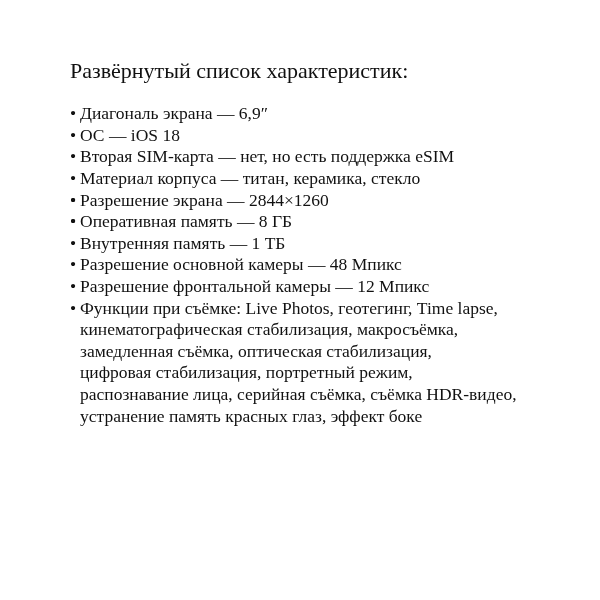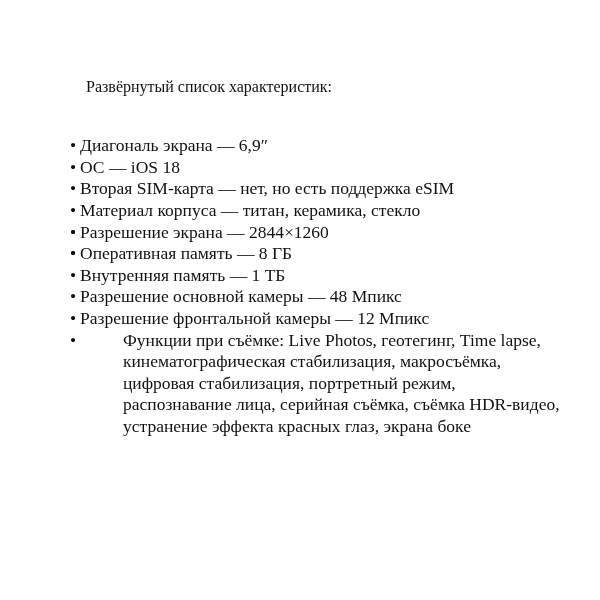--- a/index.html
+++ b/index.html
@@ -16,45 +16,44 @@
       color: #111111;
       font-size: 17.5px;
     }
     .doc {
       position: absolute;
       left: 70px;
       top: 60px;
       width: 520px;
     }
     .title {
-      margin: 16px;
+      margin: 0;
       line-height: 21.6px;
       font-weight: normal;
-      font-size: 16px;
+      font-size: 22px;
       height: 21.6px;
     }
     .spacer { height: 21.6px; }
     ul.specs {
       list-style: none;
       margin: 0;
       padding: 0;
     }
     ul.specs li {
       position: relative;
       padding-left: 10px;
       line-height: 21.6px;
     }
     ul.specs li .bullet {
       position: absolute;
       left: 0;
       top: 0;
     }
     ul.specs li.multi .line {
       display: block;
-      margin-left: 43px;
     }
   </style>
 </head>
 <body>
 
 <div class="doc">
   <p class="title">Развёрнутый список характеристик:</p>
   <div class="spacer"></div>
   <ul class="specs">
     <li><span class="bullet">•</span><span>Диагональ экрана — 6,9″</span></li>
@@ -65,18 +64,19 @@
     <li><span class="bullet">•</span><span>Разрешение экрана — 2844×1260</span></li>
     <li><span class="bullet">•</span></li>
     <li><span class="bullet">•</span><span>Оперативная память — 8 ГБ</span></li>
     <li><span class="bullet">•</span><span>Внутренняя память — 1 ТБ</span></li>
     <li><span class="bullet">•</span><span>Разрешение основной камеры — 48 Мпикс</span></li>
     <li><span class="bullet">•</span><span>Разрешение фронтальной камеры — 12 Мпикс</span></li>
     <li class="multi">
       <span class="bullet">•</span>
       <span class="line">Функции при съёмке: Live Photos, геотегинг, Time lapse,</span>
       <span class="line">кинематографическая стабилизация, макросъёмка,</span>
+      <span class="line">замедленная съёмка, оптическая стабилизация,</span>
       <span class="line">цифровая стабилизация, портретный режим,</span>
       <span class="line">распознавание лица, серийная съёмка, съёмка HDR-видео,</span>
-      <span class="line">устранение эффекта красных глаз, экрана боке</span>
+      <span class="line">устранение память красных глаз, эффект боке</span>
     </li>
   </ul>
 </div>
 
 </body></html>

